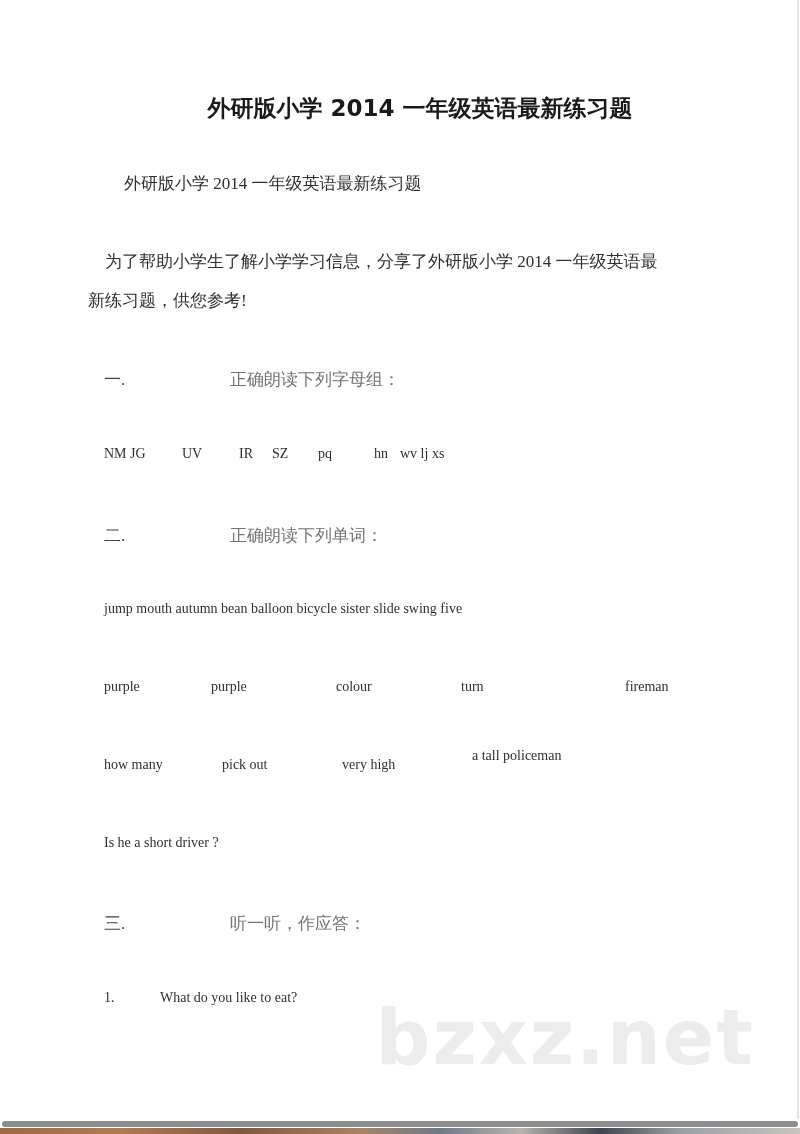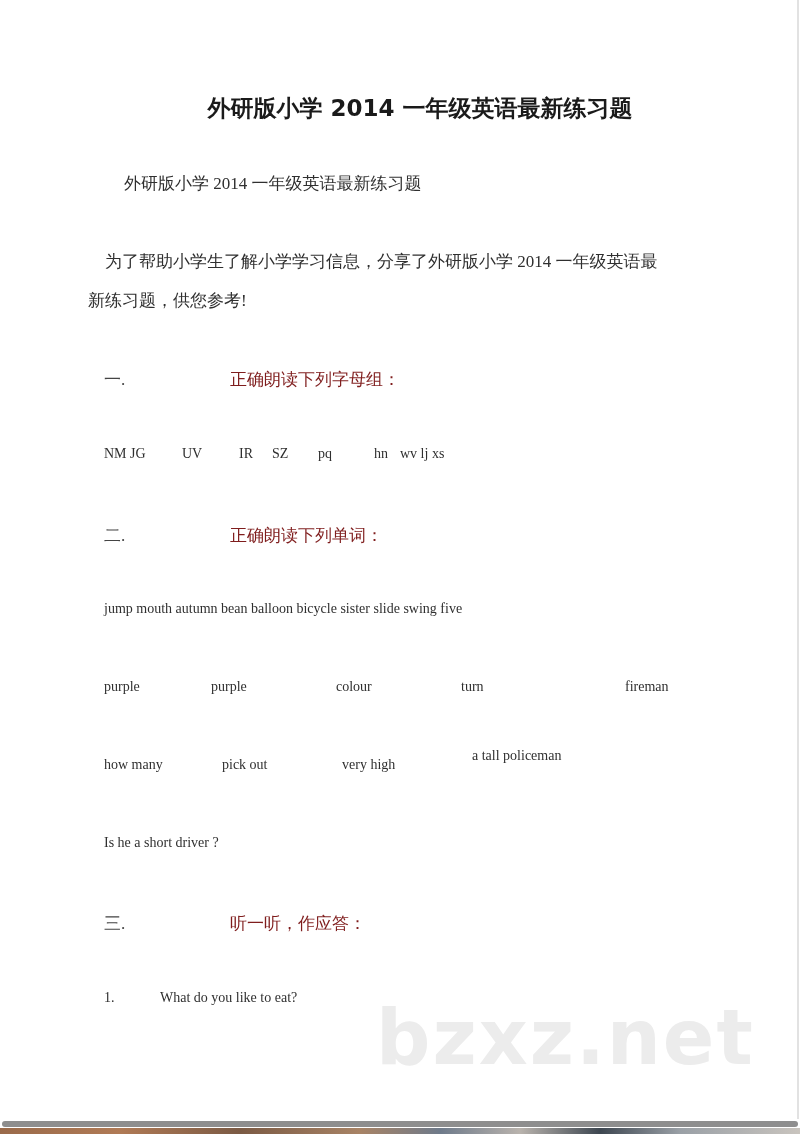--- a/index.html
+++ b/index.html
@@ -18,21 +18,21 @@
     .title {
       left: 0; width: 840px; top: 93px; text-align: center;
       font-family: "DejaVu Sans", "Liberation Sans", sans-serif;
       font-weight: bold; font-size: 23px; color: #1a1a1a; letter-spacing: 0px;
     }
     .body-text { font-size: 17px; color: #2f2f2f; }
     .subtitle { left: 124px; top: 172px; }
     .intro-1 { left: 105px; top: 250px; }
     .intro-2 { left: 88px; top: 289px; }
     .sec-num { font-size: 17px; color: #444; }
-    .sec-head { font-size: 17px; color: #7f1d1d; }
+    .sec-head { font-size: 17px; color: #737373; }
     .word { font-size: 14px; color: #2f2f2f; }
     .watermark {
       left: 376px; top: 993px;
       font-family: "DejaVu Sans", "Liberation Sans", sans-serif;
       font-weight: bold; font-size: 76px; color: #ececec; letter-spacing: 2px;
     }
     .hscroll-track {
       position: absolute; left: 0; top: 1119px; width: 800px; height: 9px;
       background: #ffffff;
     }

